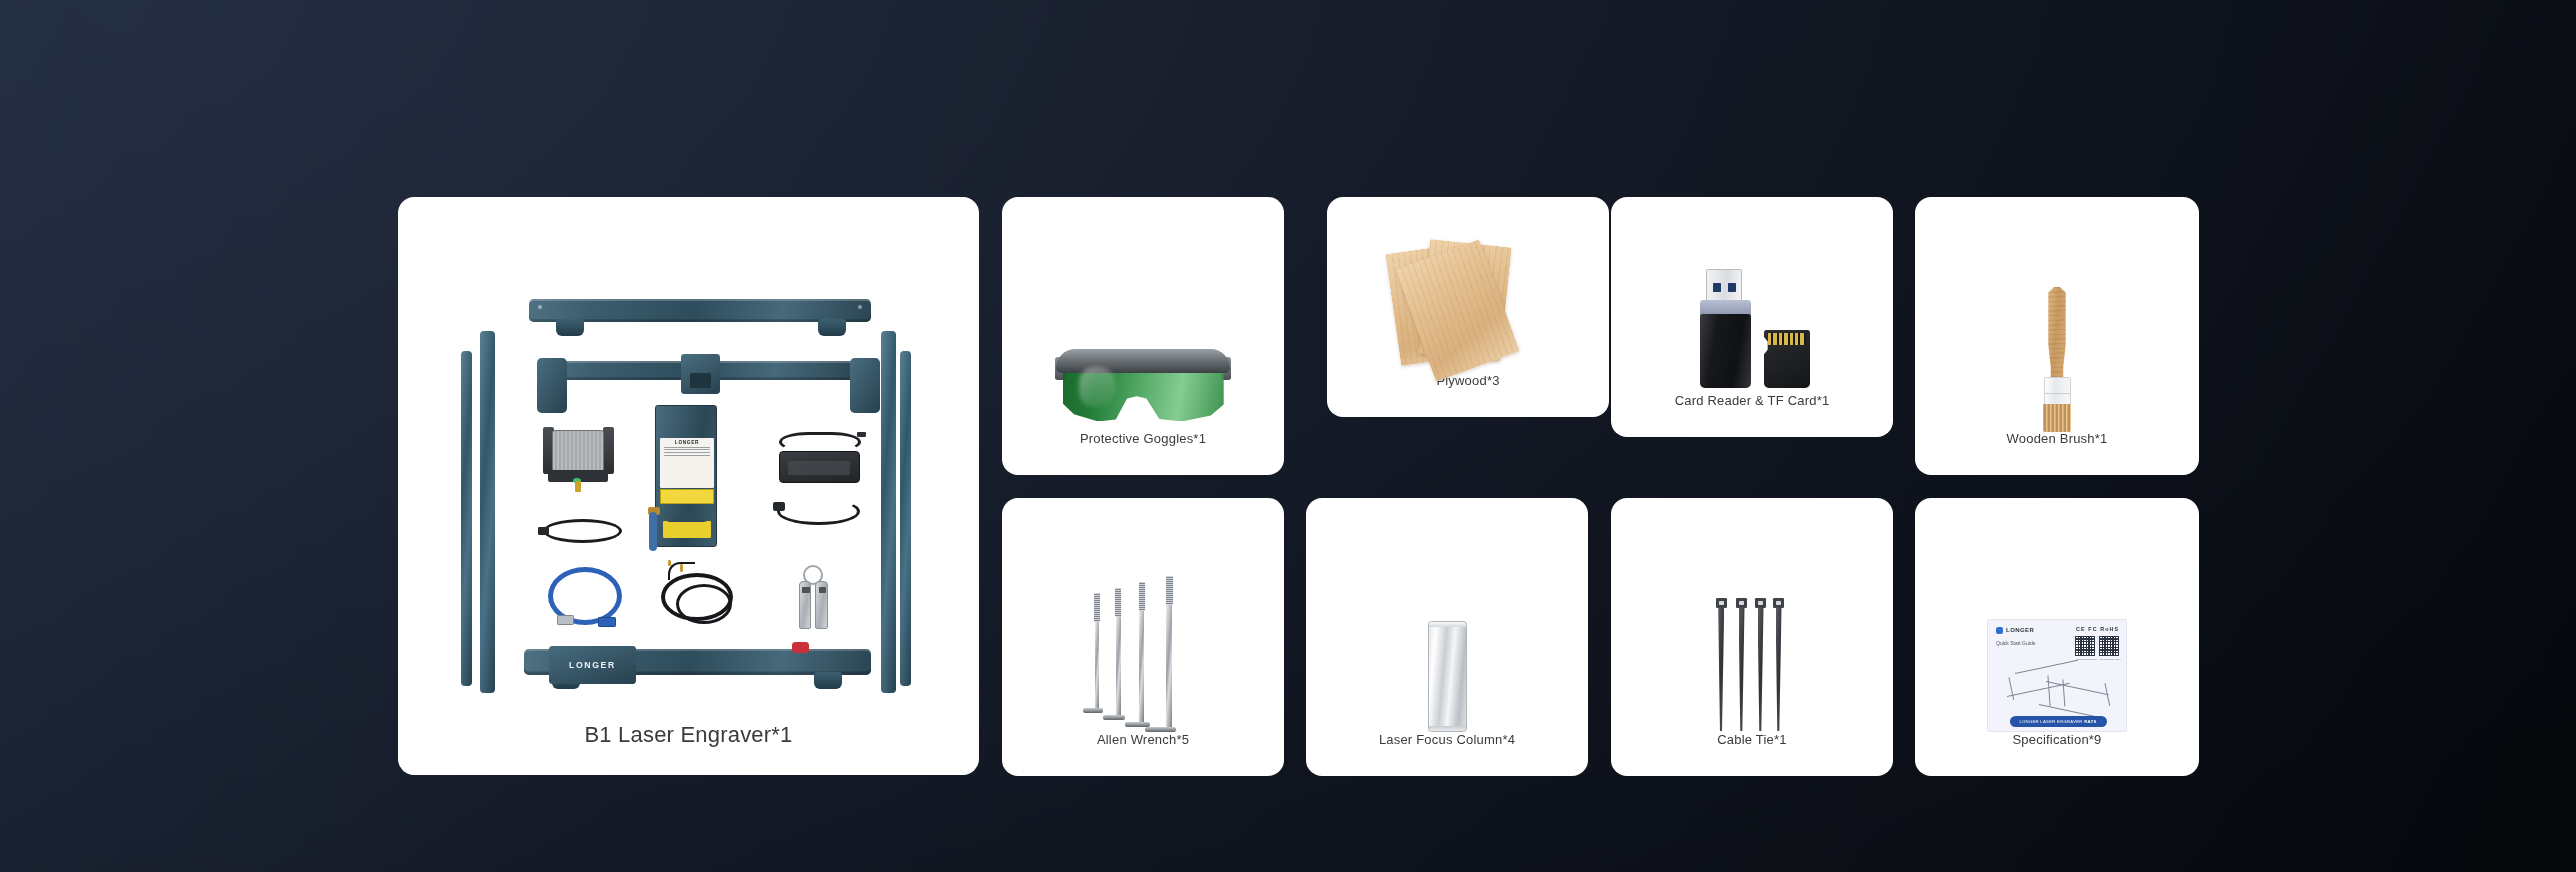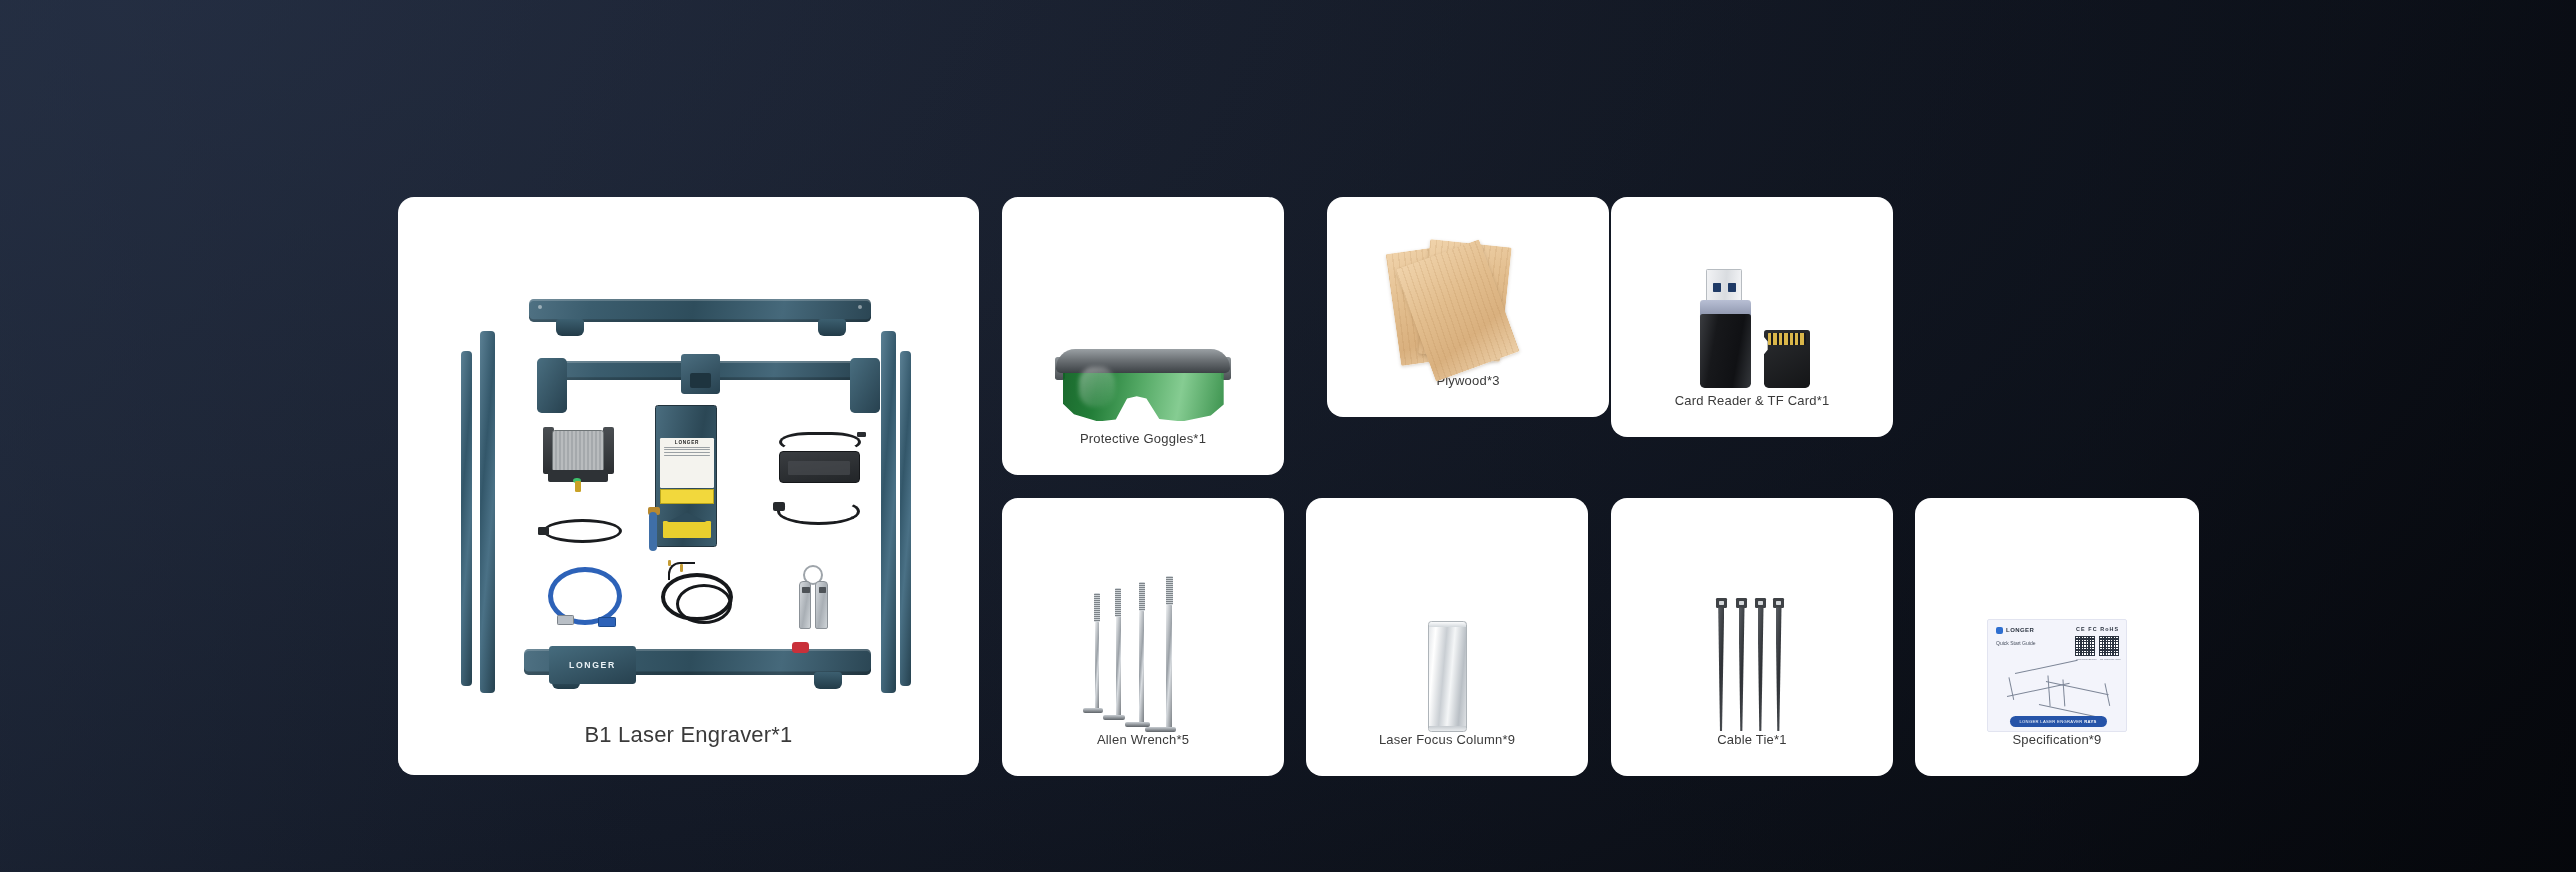--- a/index.html
+++ b/index.html
@@ -384,20 +384,30 @@
           <div class="collar"></div>
           <div class="body"></div>
           <div class="tf">
             <div class="pins"></div>
           </div>
         </div>
       </div>
       <div class="cap">Card Reader &amp; TF Card*1</div>
     </div>
 
+    <div class="card c-brush">
+      <div class="art">
+        <div class="brs">
+          <div class="handle"></div>
+          <div class="ferrule"></div>
+          <div class="bristles"></div>
+        </div>
+      </div>
+      <div class="cap">Wooden Brush*1</div>
+    </div>
 
     <div class="card c-wrench">
       <div class="art">
         <div class="wr">
           <div class="w w1">
             <div class="stem" style="height:90px;left:12px;bottom:21.5px;"></div>
             <div class="cap" style="left:11.4px;bottom:110px;"></div>
             <div class="foot" style="left:0;width:20px;bottom:19px;"></div>
           </div>
           <div class="w w2">
@@ -417,21 +427,21 @@
           </div>
         </div>
       </div>
       <div class="cap">Allen Wrench*5</div>
     </div>
 
     <div class="card c-column">
       <div class="art">
         <div class="col"></div>
       </div>
-      <div class="cap">Laser Focus Column*9</div>
+      <div class="cap">Laser Focus Column*4</div>
     </div>
 
     <div class="card c-tie">
       <div class="art">
         <div class="tie">
           <div class="t t1">
               <div class="head"></div>
               <div class="strap"></div>
             </div>
           <div class="t t2">

